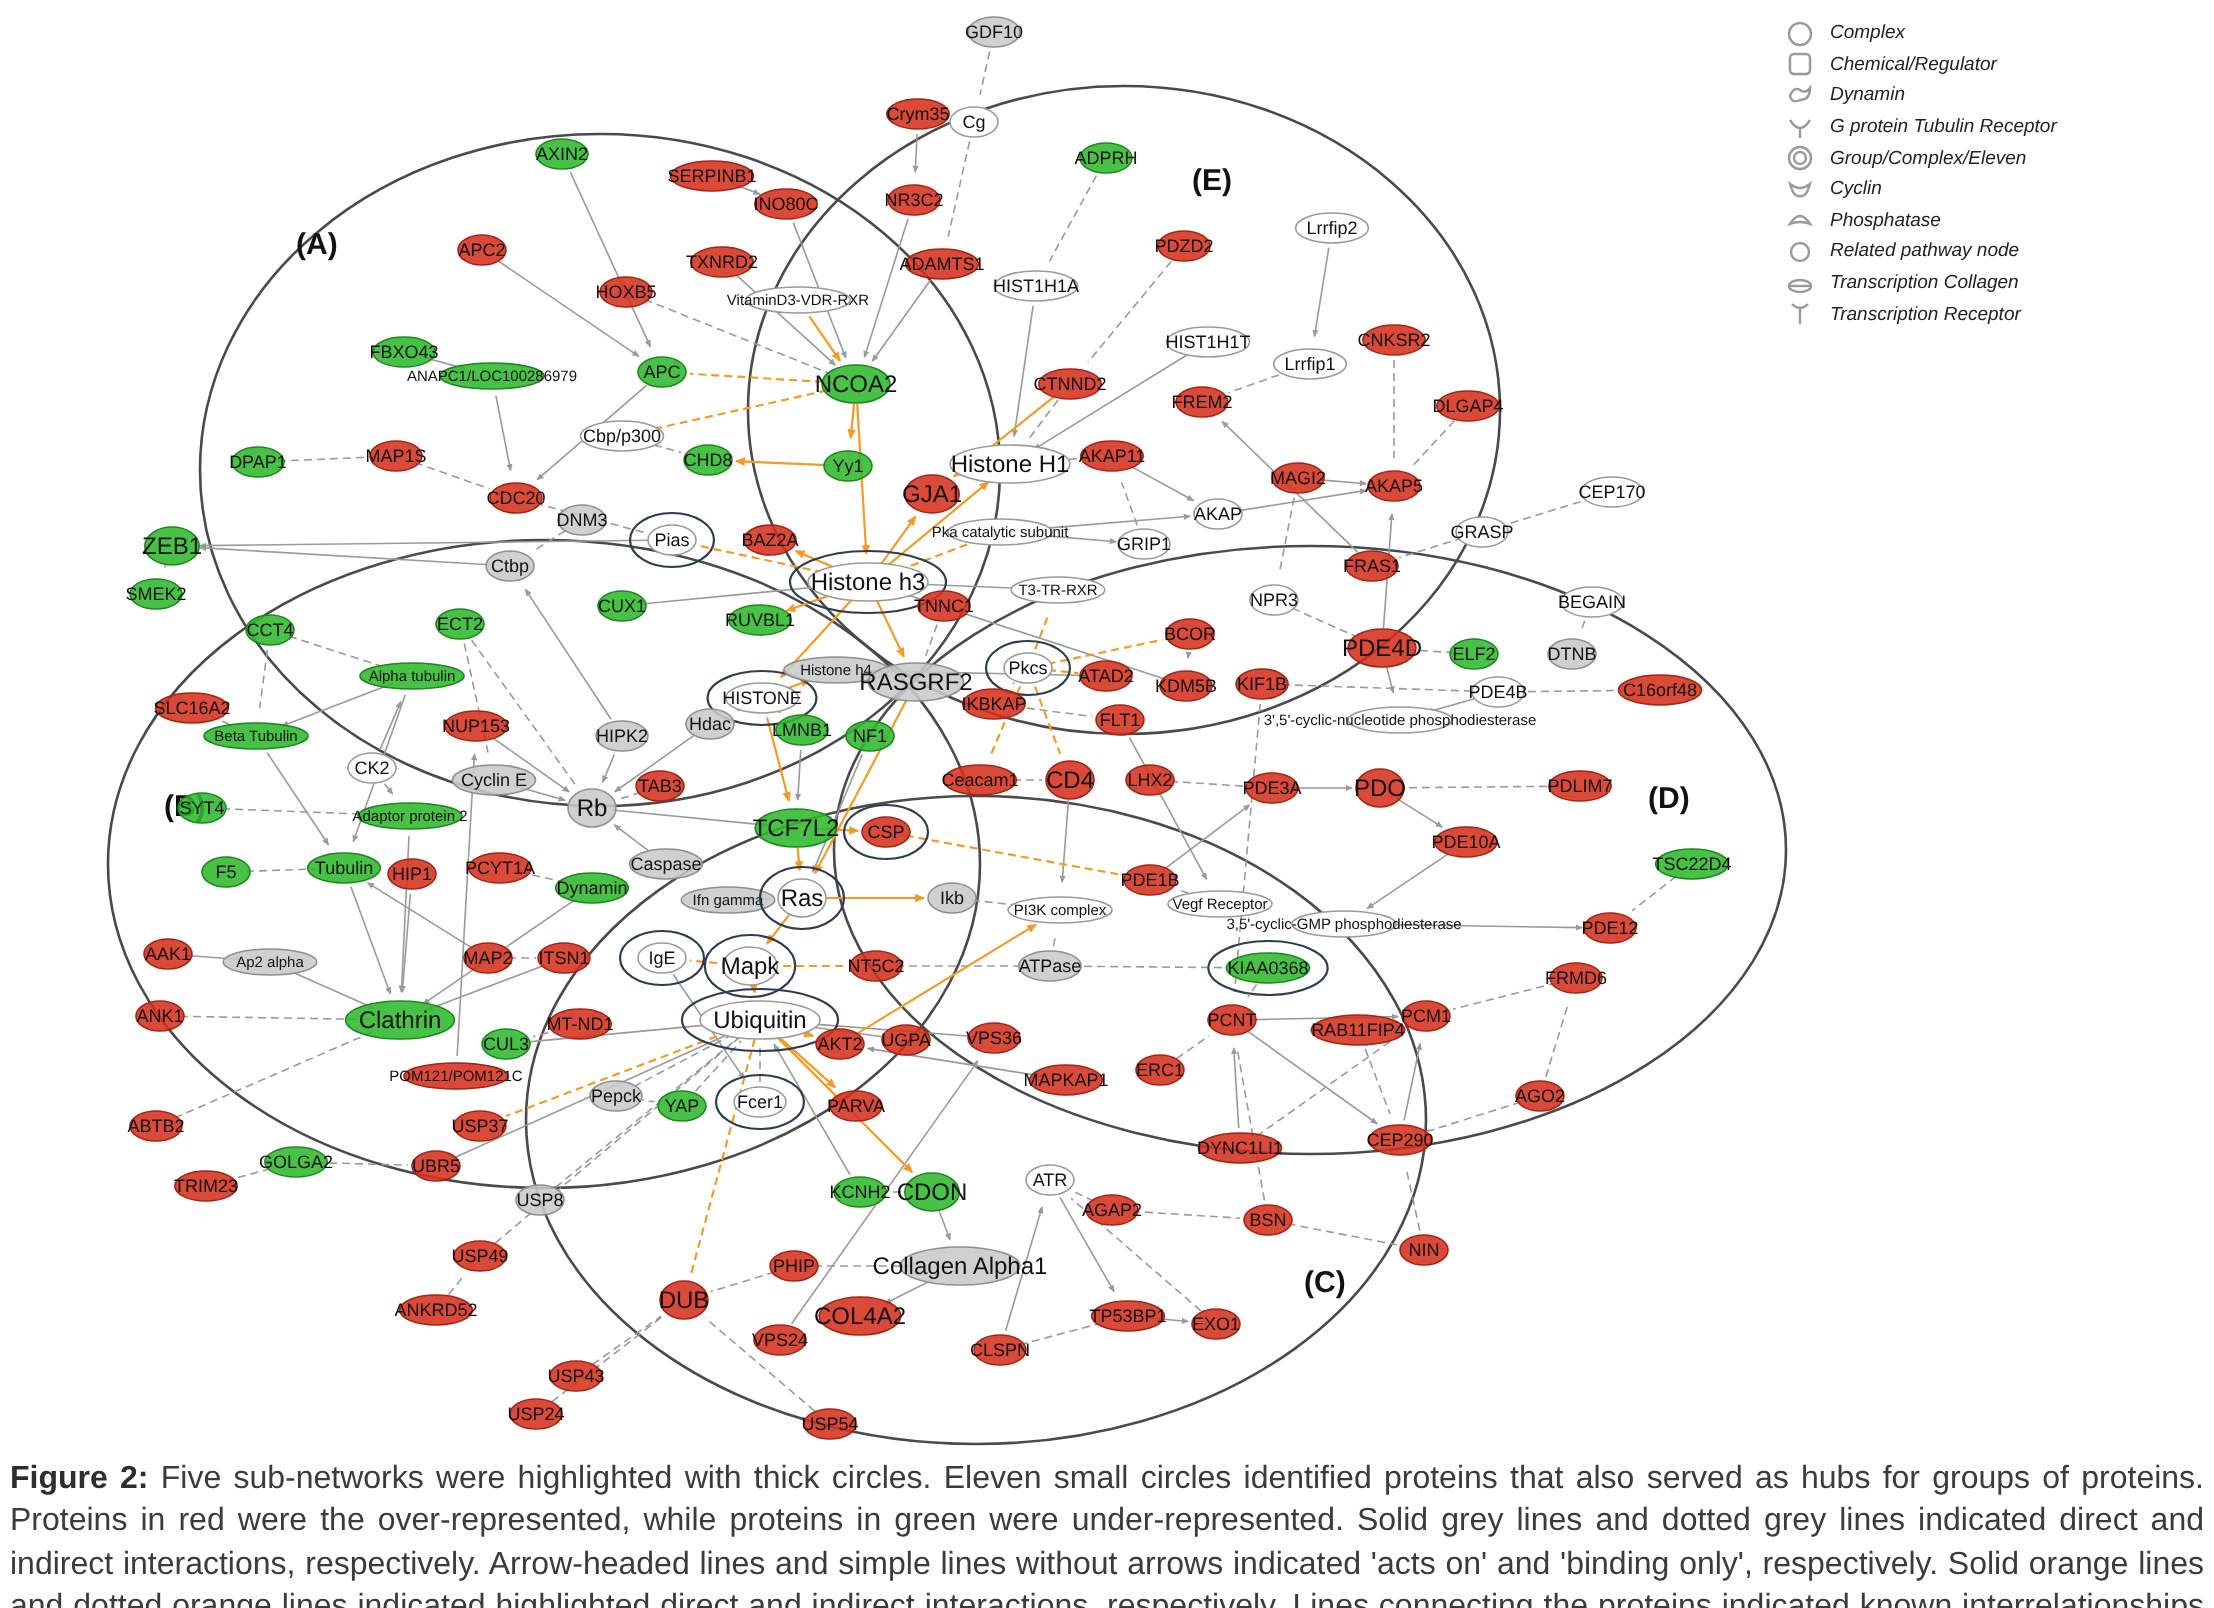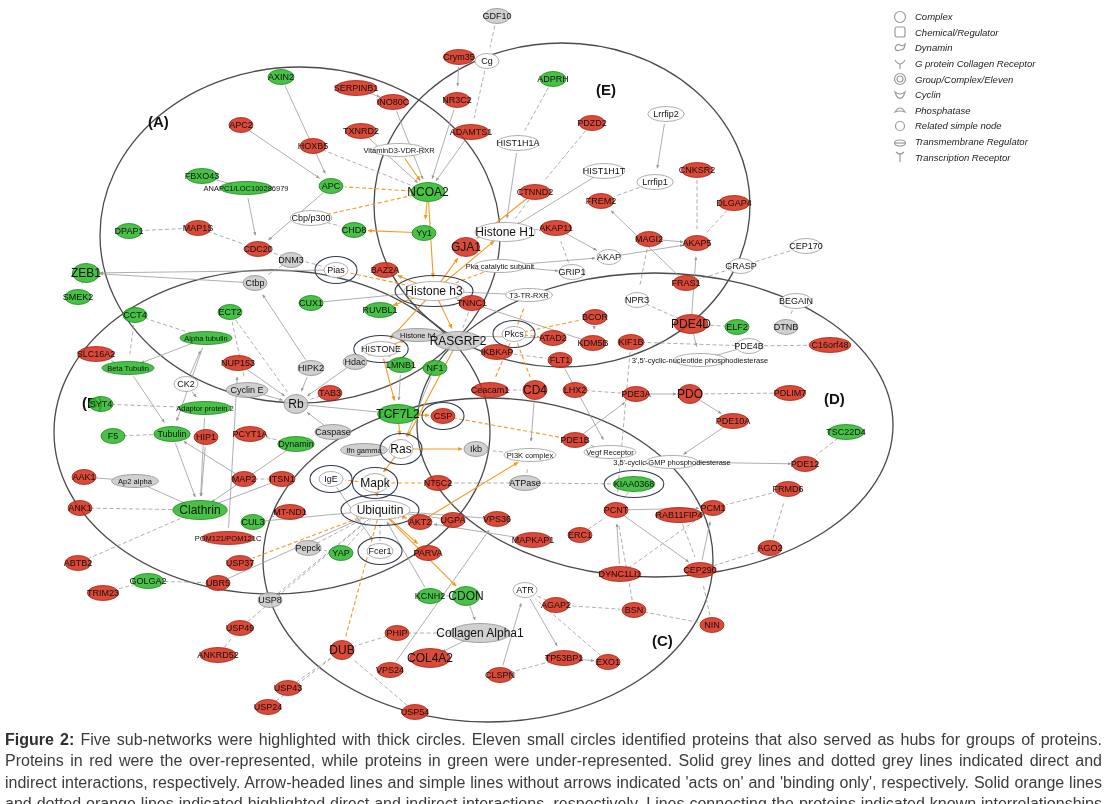--- a/index.html
+++ b/index.html
@@ -948,21 +948,21 @@
     <div class="legend-item">
       <svg class="legend-icon" width="16" height="16" viewBox="0 0 16 16">
         <path d="M3 8 Q5 3 8 5 Q11 7 13 4 Q13 10 8 10 Q4 12 3 8 Z" class="ic"></path>
       </svg>
       <span class="legend-label">Dynamin</span>
     </div>
     <div class="legend-item">
       <svg class="legend-icon" width="16" height="16" viewBox="0 0 16 16">
         <path d="M3 4 Q8 12 13 4 M8 8 L8 13" class="ic"></path>
       </svg>
-      <span class="legend-label">G protein Collagen Receptor</span>
+      <span class="legend-label">G protein Tubulin Receptor</span>
     </div>
     <div class="legend-item">
       <svg class="legend-icon" width="16" height="16" viewBox="0 0 16 16">
         <circle cx="8" cy="8" r="5.5" class="ic"></circle>
         <circle cx="8" cy="8" r="3" class="ic"></circle>
       </svg>
       <span class="legend-label">Group/Complex/Eleven</span>
     </div>
     <div class="legend-item">
       <svg class="legend-icon" width="16" height="16" viewBox="0 0 16 16">
@@ -973,28 +973,28 @@
     <div class="legend-item">
       <svg class="legend-icon" width="16" height="16" viewBox="0 0 16 16">
         <path d="M3 10 Q8 2 13 10 Q8 8 3 10 Z" class="ic"></path>
       </svg>
       <span class="legend-label">Phosphatase</span>
     </div>
     <div class="legend-item">
       <svg class="legend-icon" width="16" height="16" viewBox="0 0 16 16">
         <circle cx="8" cy="8" r="4.5" class="ic"></circle>
       </svg>
-      <span class="legend-label">Related simple node</span>
+      <span class="legend-label">Related pathway node</span>
     </div>
     <div class="legend-item">
       <svg class="legend-icon" width="16" height="16" viewBox="0 0 16 16">
         <ellipse cx="8" cy="9" rx="5.5" ry="3" class="ic"></ellipse>
         <path d="M2.5 9 L13.5 9" class="ic"></path>
       </svg>
-      <span class="legend-label">Transmembrane Regulator</span>
+      <span class="legend-label">Transcription Collagen</span>
     </div>
     <div class="legend-item">
       <svg class="legend-icon" width="16" height="16" viewBox="0 0 16 16">
         <path d="M4 3 Q8 7 12 3 M8 5 L8 13" class="ic"></path>
       </svg>
       <span class="legend-label">Transcription Receptor</span>
     </div>
   </div>
 
 <div class="caption">

